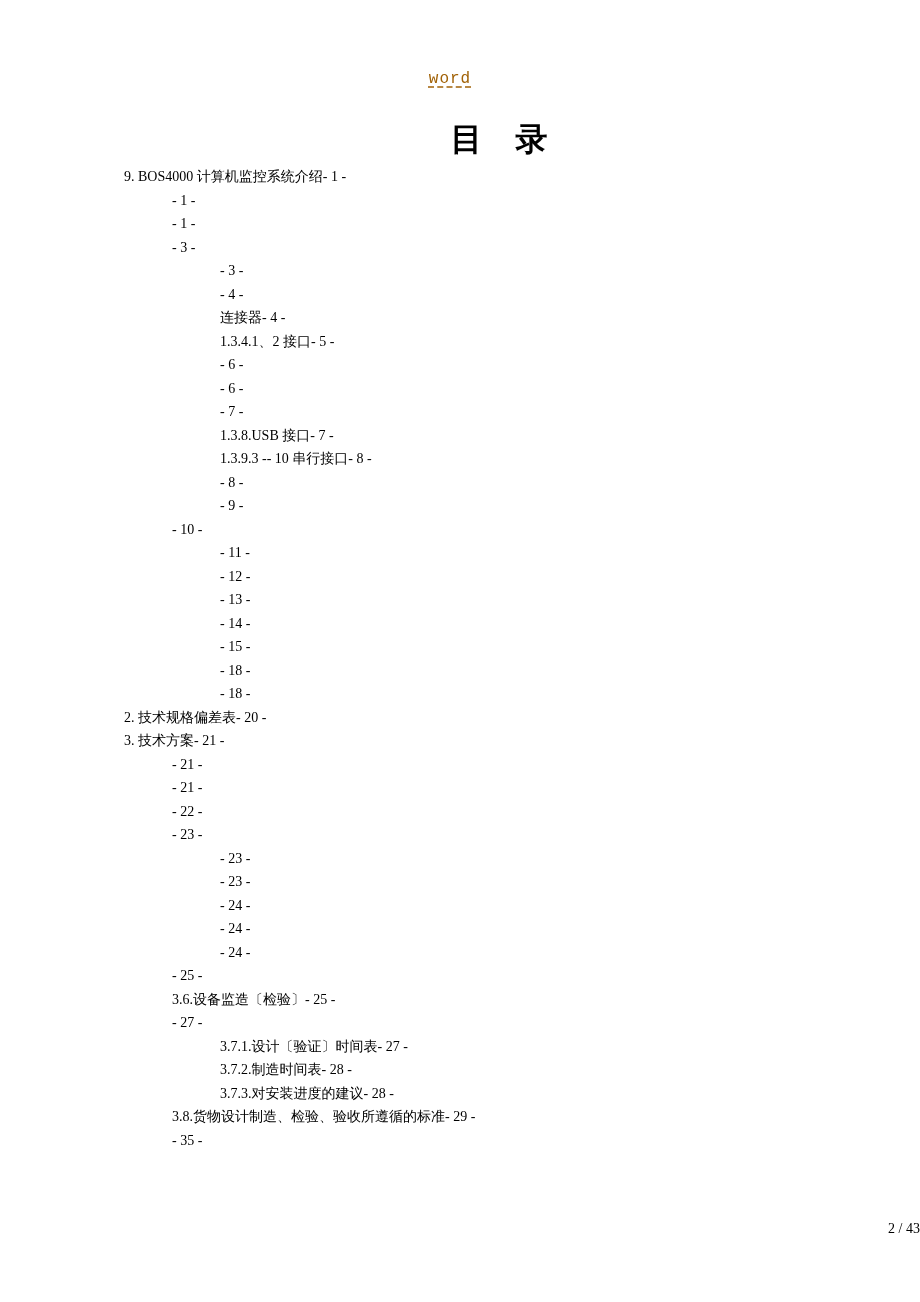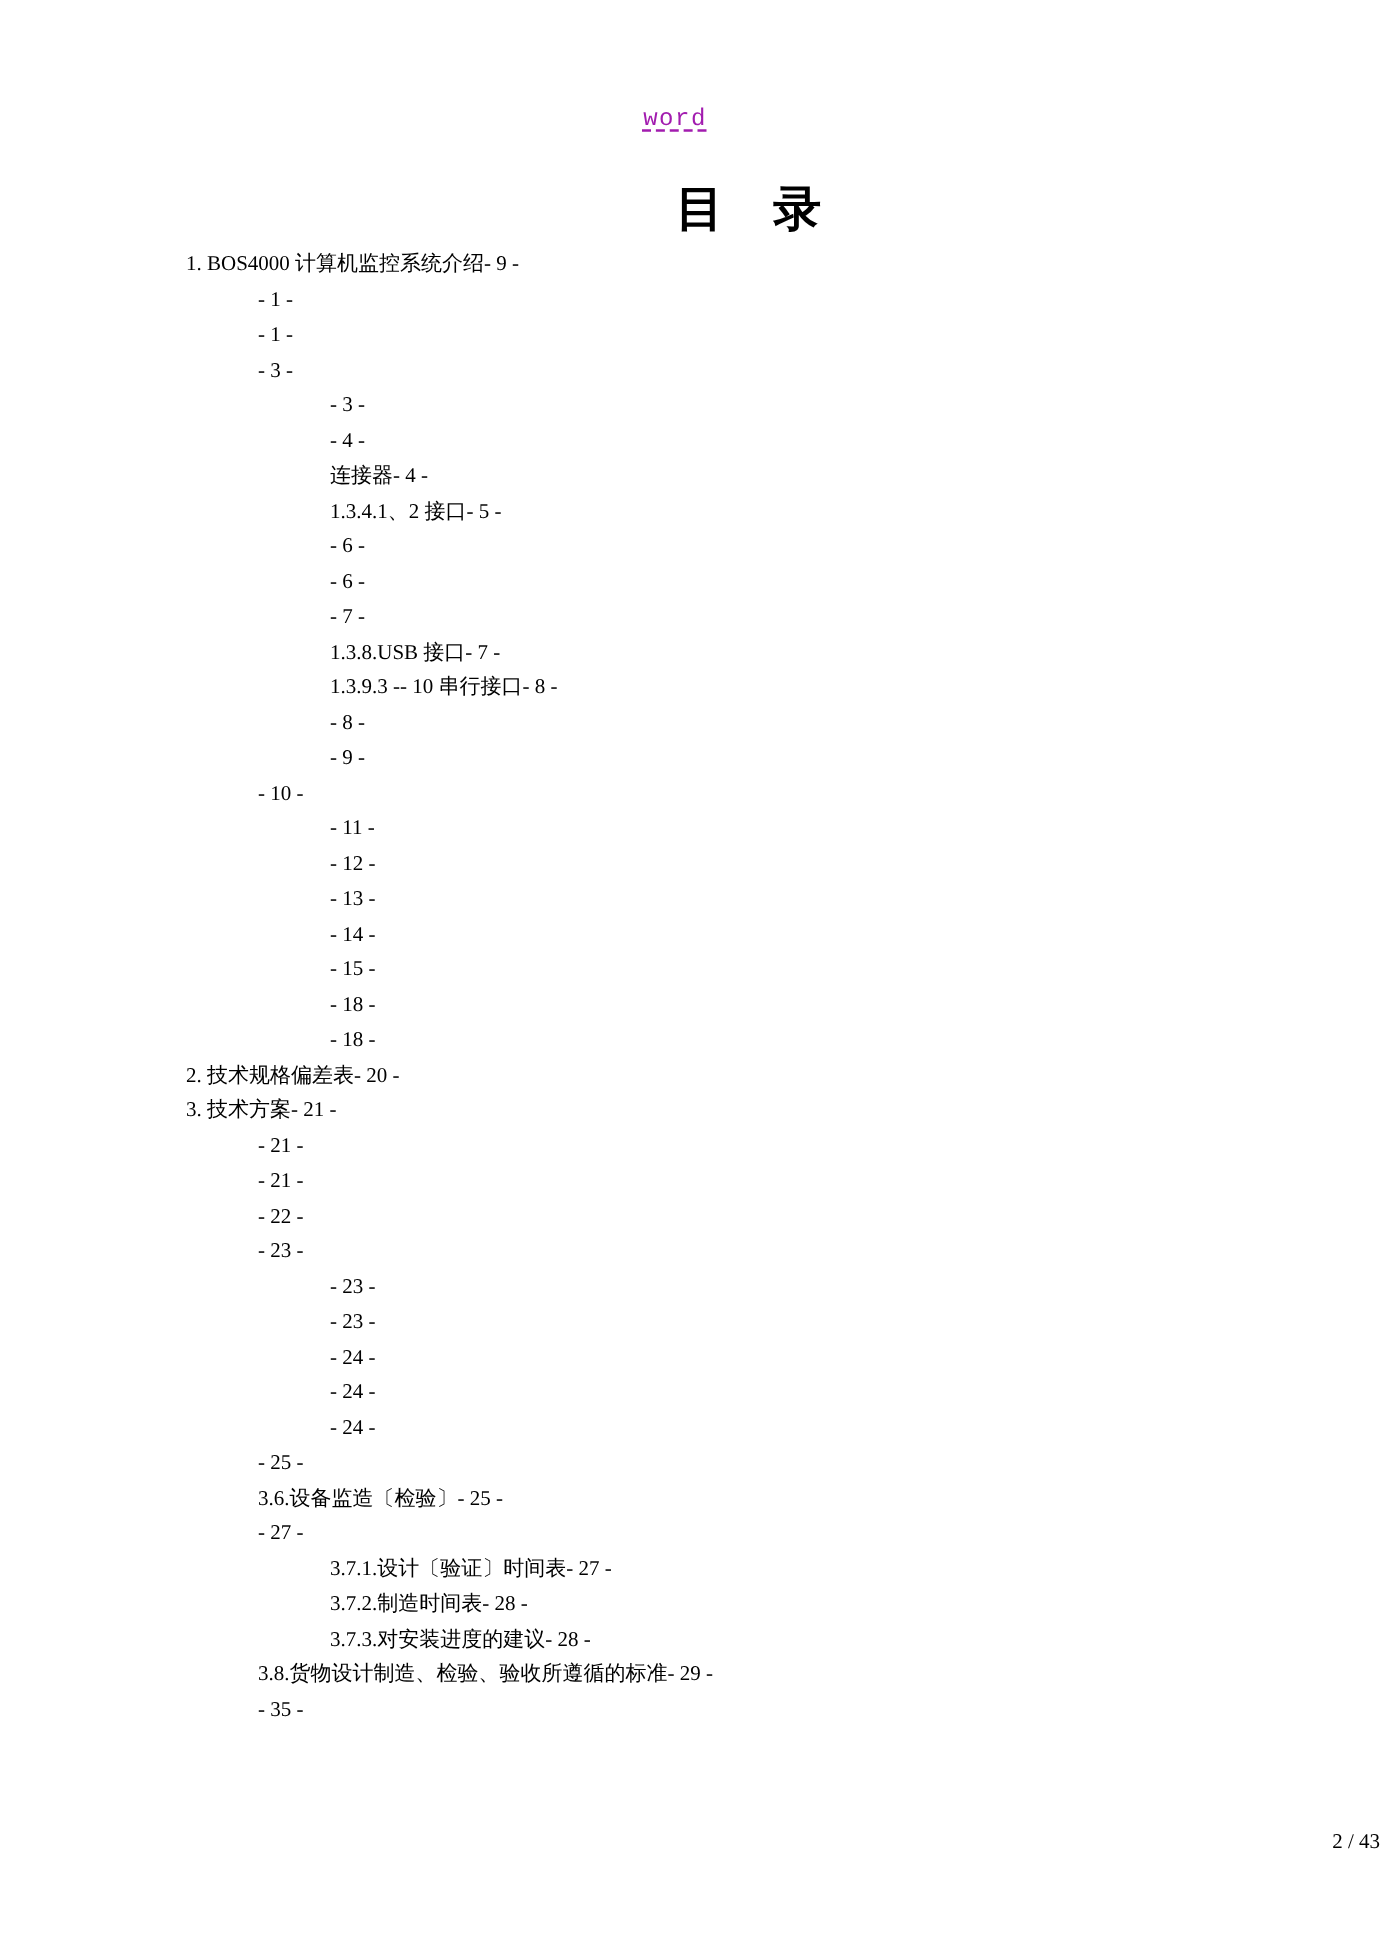--- a/index.html
+++ b/index.html
@@ -14,21 +14,21 @@
       color: #000;
     }
     .header-link {
       position: absolute;
       top: 70px;
       left: 0;
       width: 900px;
       text-align: center;
       font-family: "Courier New", monospace;
       font-size: 16px;
-      color: #a21caf;
+      color: #a16207;
       text-decoration: underline;
       text-decoration-style: dashed;
       text-underline-offset: 4px;
       letter-spacing: 1px;
     }
     .title {
       position: absolute;
       top: 118px;
       left: 0;
       width: 920px;
@@ -62,21 +62,21 @@
     }
   </style>
 </head>
 <body>
 
 <div class="header-link">word</div>
 
 <div class="title">目 录</div>
 
 <div class="toc" id="toc-container">
-    <div class="entry lvl0">1. BOS4000 计算机监控系统介绍- 9 -</div>
+    <div class="entry lvl0">9. BOS4000 计算机监控系统介绍- 1 -</div>
     <div class="entry lvl1">- 1 -</div>
     <div class="entry lvl1">- 1 -</div>
     <div class="entry lvl1">- 3 -</div>
     <div class="entry lvl2">- 3 -</div>
     <div class="entry lvl2">- 4 -</div>
     <div class="entry lvl2">连接器- 4 -</div>
     <div class="entry lvl2">1.3.4.1、2 接口- 5 -</div>
     <div class="entry lvl2">- 6 -</div>
     <div class="entry lvl2">- 6 -</div>
     <div class="entry lvl2">- 7 -</div>

